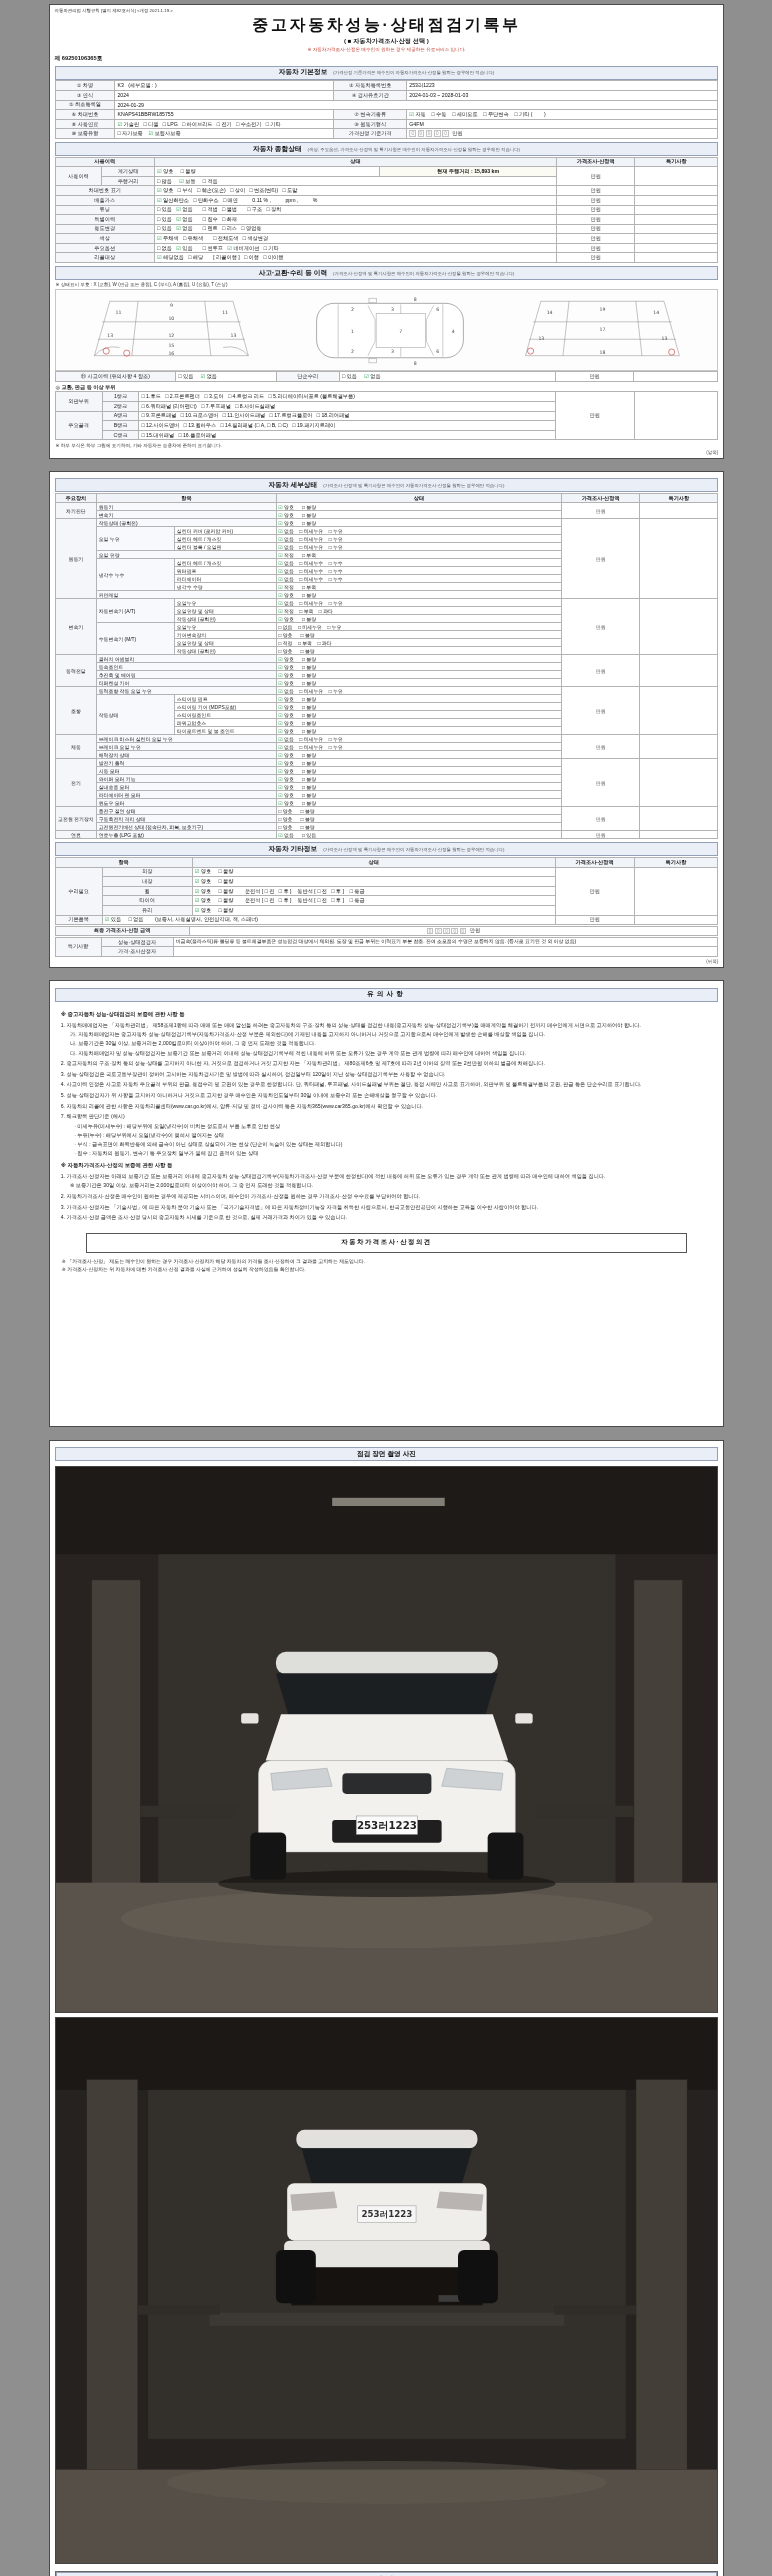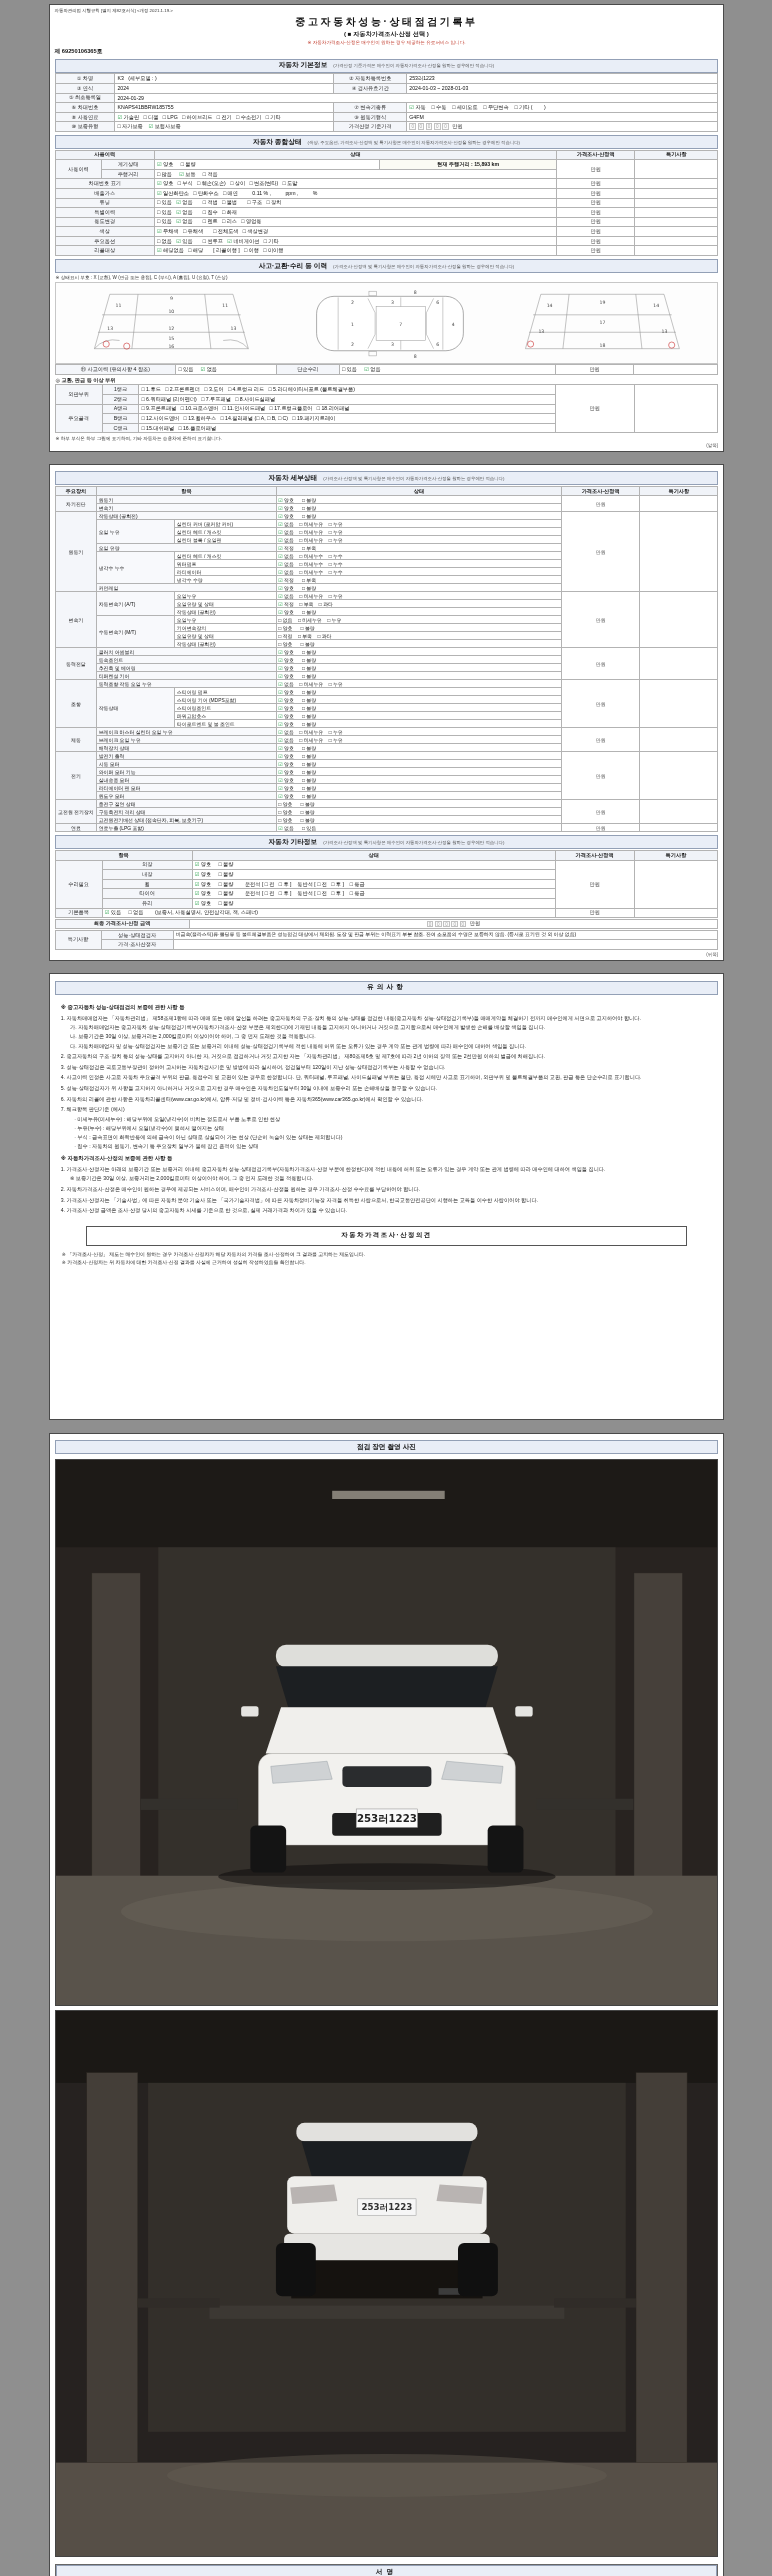--- a/index.html
+++ b/index.html
@@ -1,21 +1,21 @@
 <!DOCTYPE html>
 <html style="font-size:8.2px"><head>
 <meta charset="utf-8">
 <style>
 *{box-sizing:border-box;margin:0;padding:0}
 html,body{width:773px;background:#8f8f8f;font-family:"Liberation Sans","DejaVu Sans",sans-serif;color:#111}
 .page{position:relative;width:773px;height:2576px;overflow:hidden;background:#8f8f8f}
 .doc{position:absolute;left:49px;top:4.1px;width:675px}
 .panel{background:#fff;border:0.5px solid #4a4a4a;padding:3.1px 4.6px;margin-bottom:12.4px}
 .lawnote{font-size:4.4px;color:#333}
-.title{font-size:10px;font-weight:bold;letter-spacing:2.6px;text-align:center;margin-top:1.5px}
+.title{font-size:16px;font-weight:bold;letter-spacing:2.6px;text-align:center;margin-top:1.5px}
 .titlesub{font-size:6.2px;font-weight:bold;text-align:center;margin-top:1.5px}
 .titlenote{font-size:4.6px;color:#c03a2b;text-align:center;margin-top:1px}
 .docno{font-size:5.7px;font-weight:bold;margin:2.6px 0 2.1px}
 .band{background:#e9eef7;border:0.5px solid #93a0b6;text-align:center;font-weight:bold;font-size:6.7px;padding:1.5px 0;margin-top:3.1px}
 .band .bandnote{font-weight:normal;font-size:4.4px;color:#555;margin-left:4.1px}
 .tbl{border-collapse:collapse;width:100%;table-layout:fixed;margin-top:0.5px}
 .tbl td,.tbl th{border:0.5px solid #b3b3b3;font-size:5.2px;padding:0.8px 2.1px;vertical-align:middle;overflow:hidden}
 .tbl th{background:#f0f3f8;font-weight:bold;text-align:center}
 .lab{background:#f4f6fa;text-align:center;color:#222}
 .val{text-align:left}

